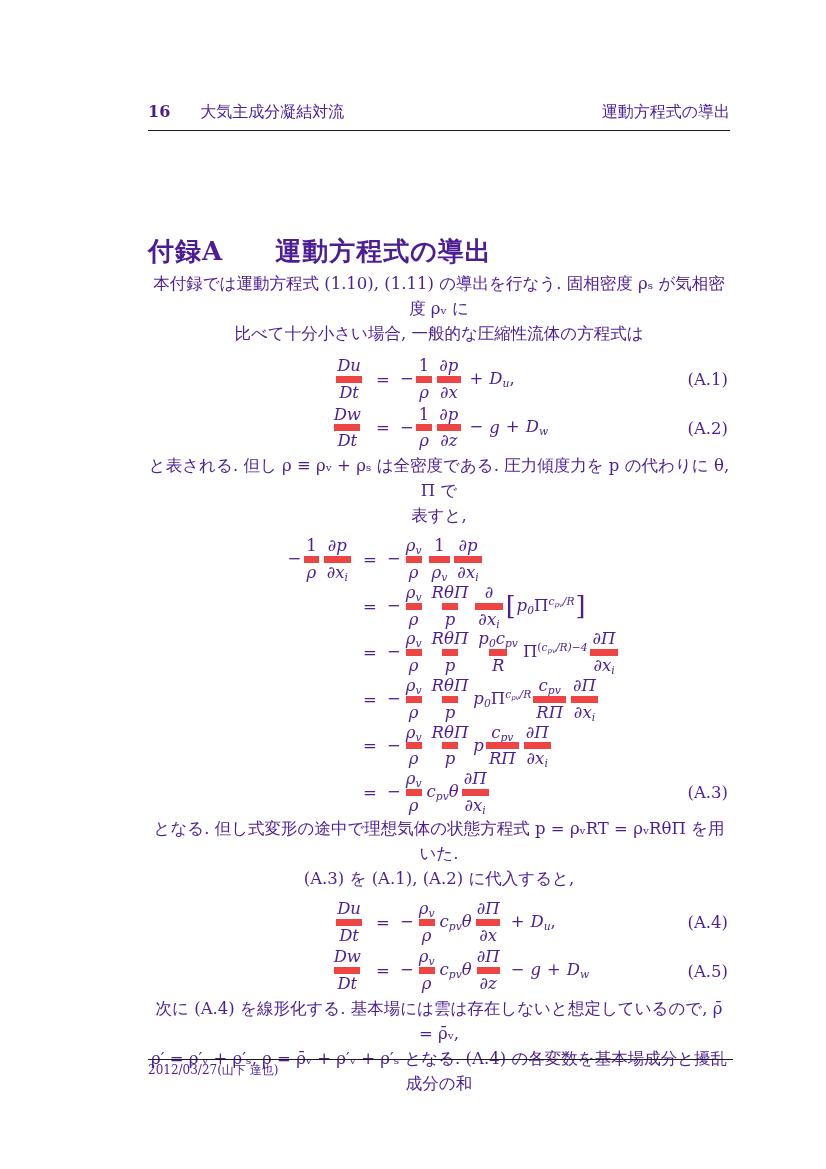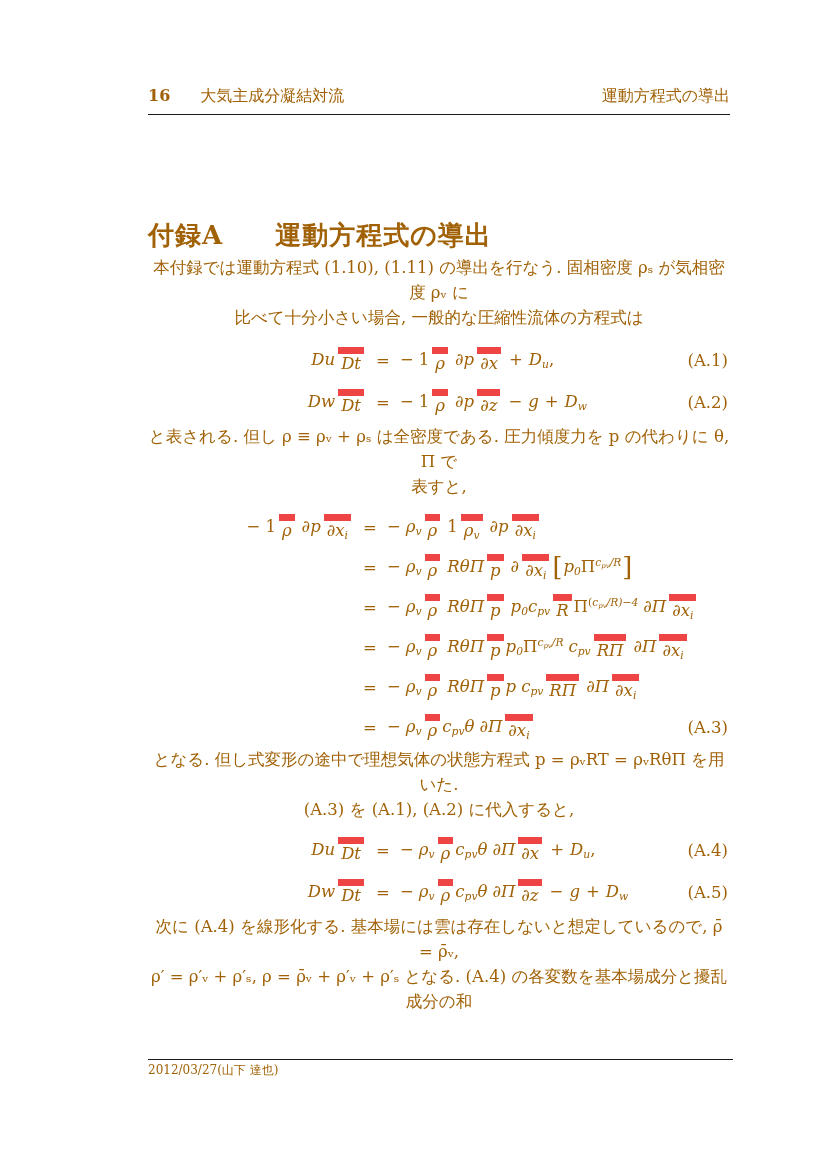--- a/index.html
+++ b/index.html
@@ -1,24 +1,24 @@
 <!DOCTYPE html>
 <html><head>
 <meta charset="utf-8">
 <style>
   html,body{margin:0;padding:0;background:#ffffff;}
   .page{
     position:relative;
     width:826px;height:1169px;
     background:#fff;
     box-sizing:border-box;
-    padding:0 96px 0 148px;
+    padding:16px 96px 0 148px;
     overflow:hidden;
     font-family:"DejaVu Serif","DejaVu Sans",serif;
-    color:#a16207;
+    color:#4c1d95;
   }
   
   .header{padding-top:86px;}
   .header-line{display:flex;align-items:baseline;font-size:16px;}
   .hnum{font-weight:bold;margin-right:30px;}
   .hright{margin-left:auto;}
   .hrule{border:none;border-top:1.6px solid #1a1a1a;margin:7px 0 0 0;}
   
   .title{margin:100px 0 0 0;font-size:26px;font-weight:bold;line-height:40px;letter-spacing:1px;}
   .titlegap{display:inline-block;width:52px;}
@@ -38,21 +38,21 @@
   .eqb1 .eqrow,.eqb3 .eqrow{margin:2px 0;}
   .cell{display:block;}
   .cell.lhs{text-align:right;}
   .cell.eq{text-align:center;font-style:normal;}
   .cell.rhs{text-align:left;}
   .eqtag{position:absolute;right:2px;top:50%;transform:translateY(-50%);font-style:normal;}
   
   .mi{font-style:italic;}
   .mn{font-style:normal;}
   .mo{font-style:normal;padding:0 6px;}
-  .frac{display:inline-flex;flex-direction:row;align-items:center;vertical-align:middle;margin:0 2px;text-align:center;}
+  .frac{display:inline-flex;flex-direction:column;align-items:center;vertical-align:middle;margin:0 2px;text-align:center;}
   .frac > .fn,.frac > .fd{display:block;padding:0 3px;line-height:1.2;}
   .frac > .fd{border-top:7px solid #ef4444;}
   .eqblock sub,.eqblock sup{font-size:0.65em;font-style:italic;line-height:0;}
   .eqblock sub{vertical-align:-0.3em;}
   .eqblock sup{vertical-align:0.55em;}
   .big{font-style:normal;font-size:1.55em;vertical-align:middle;line-height:0;padding:0 1px;}
   
   .footer{position:absolute;left:148px;right:93px;top:1059px;}
   .frule{border:none;border-top:1.3px solid #1a1a1a;margin:0;}
   .ftext{font-size:12px;margin-top:2px;}

